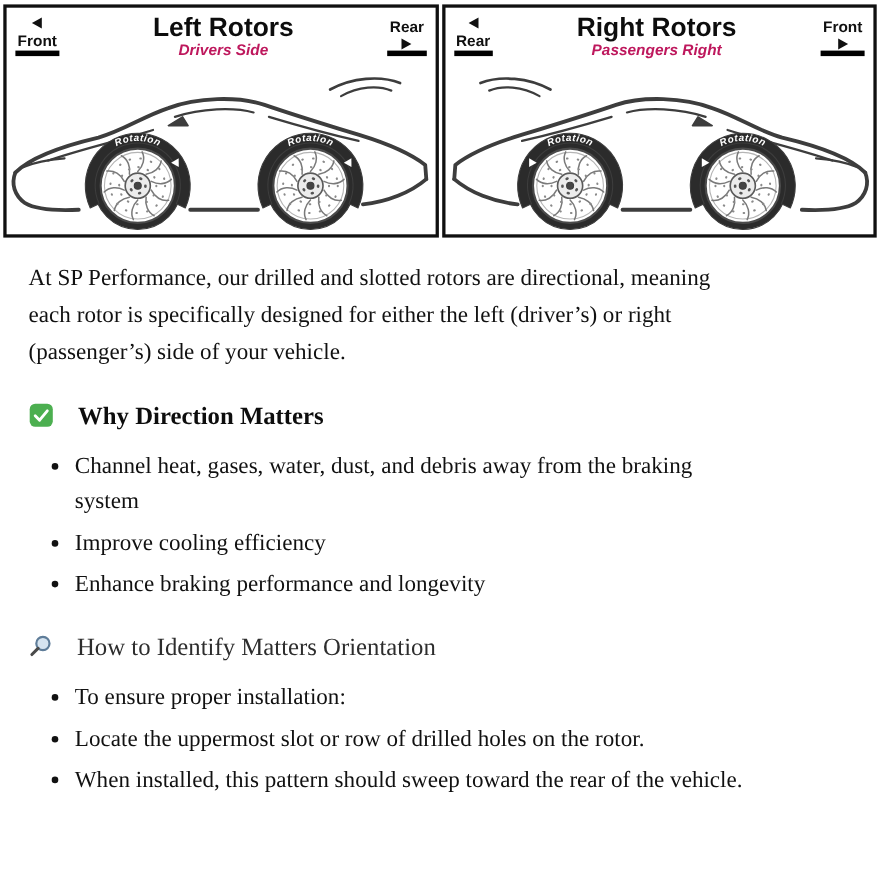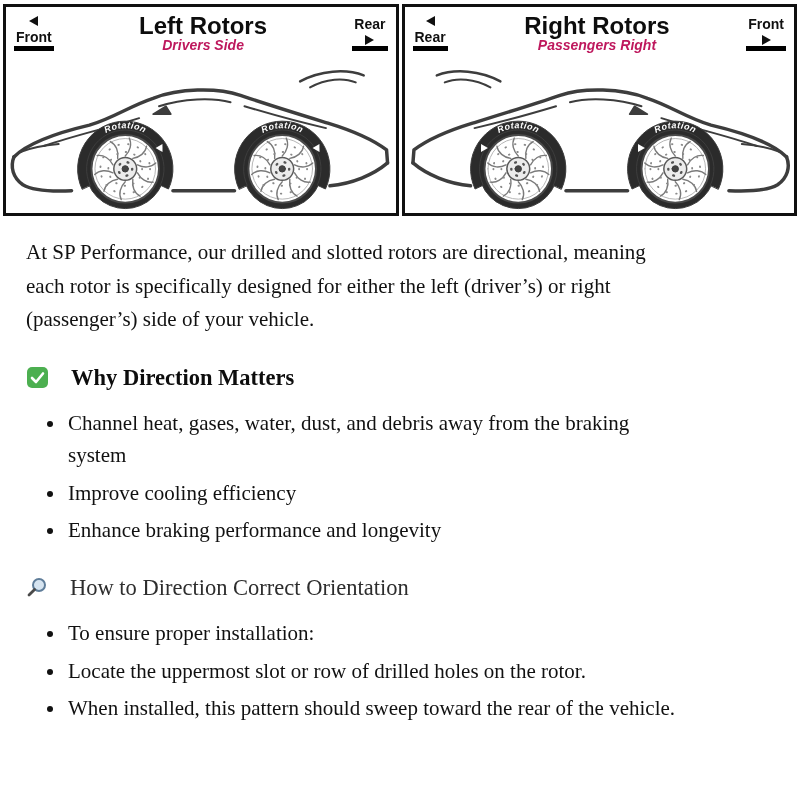--- a/index.html
+++ b/index.html
@@ -216,21 +216,21 @@
     <li>Enhance braking performance and longevity</li>
   </ul>
 
   <div class="section-head normal">
     <span class="icon-box">
       <svg width="22" height="22" viewBox="0 0 22 22">
         <circle cx="13" cy="8" r="6" fill="#d6e4f0" stroke="#5f7d99" stroke-width="2"></circle>
         <line x1="8.6" y1="12.4" x2="3" y2="18" stroke="#4a4a4a" stroke-width="2.8" stroke-linecap="round"></line>
       </svg>
     </span>
-    <span>How to Direction Correct Orientation</span>
+    <span>How to Identify Matters Orientation</span>
   </div>
 
   <ul class="bullets">
     <li>To ensure proper installation:</li>
     <li>Locate the uppermost slot or row of drilled holes on the rotor.</li>
     <li>When installed, this pattern should sweep toward the rear of the vehicle.</li>
   </ul>
 
 </div>
 

